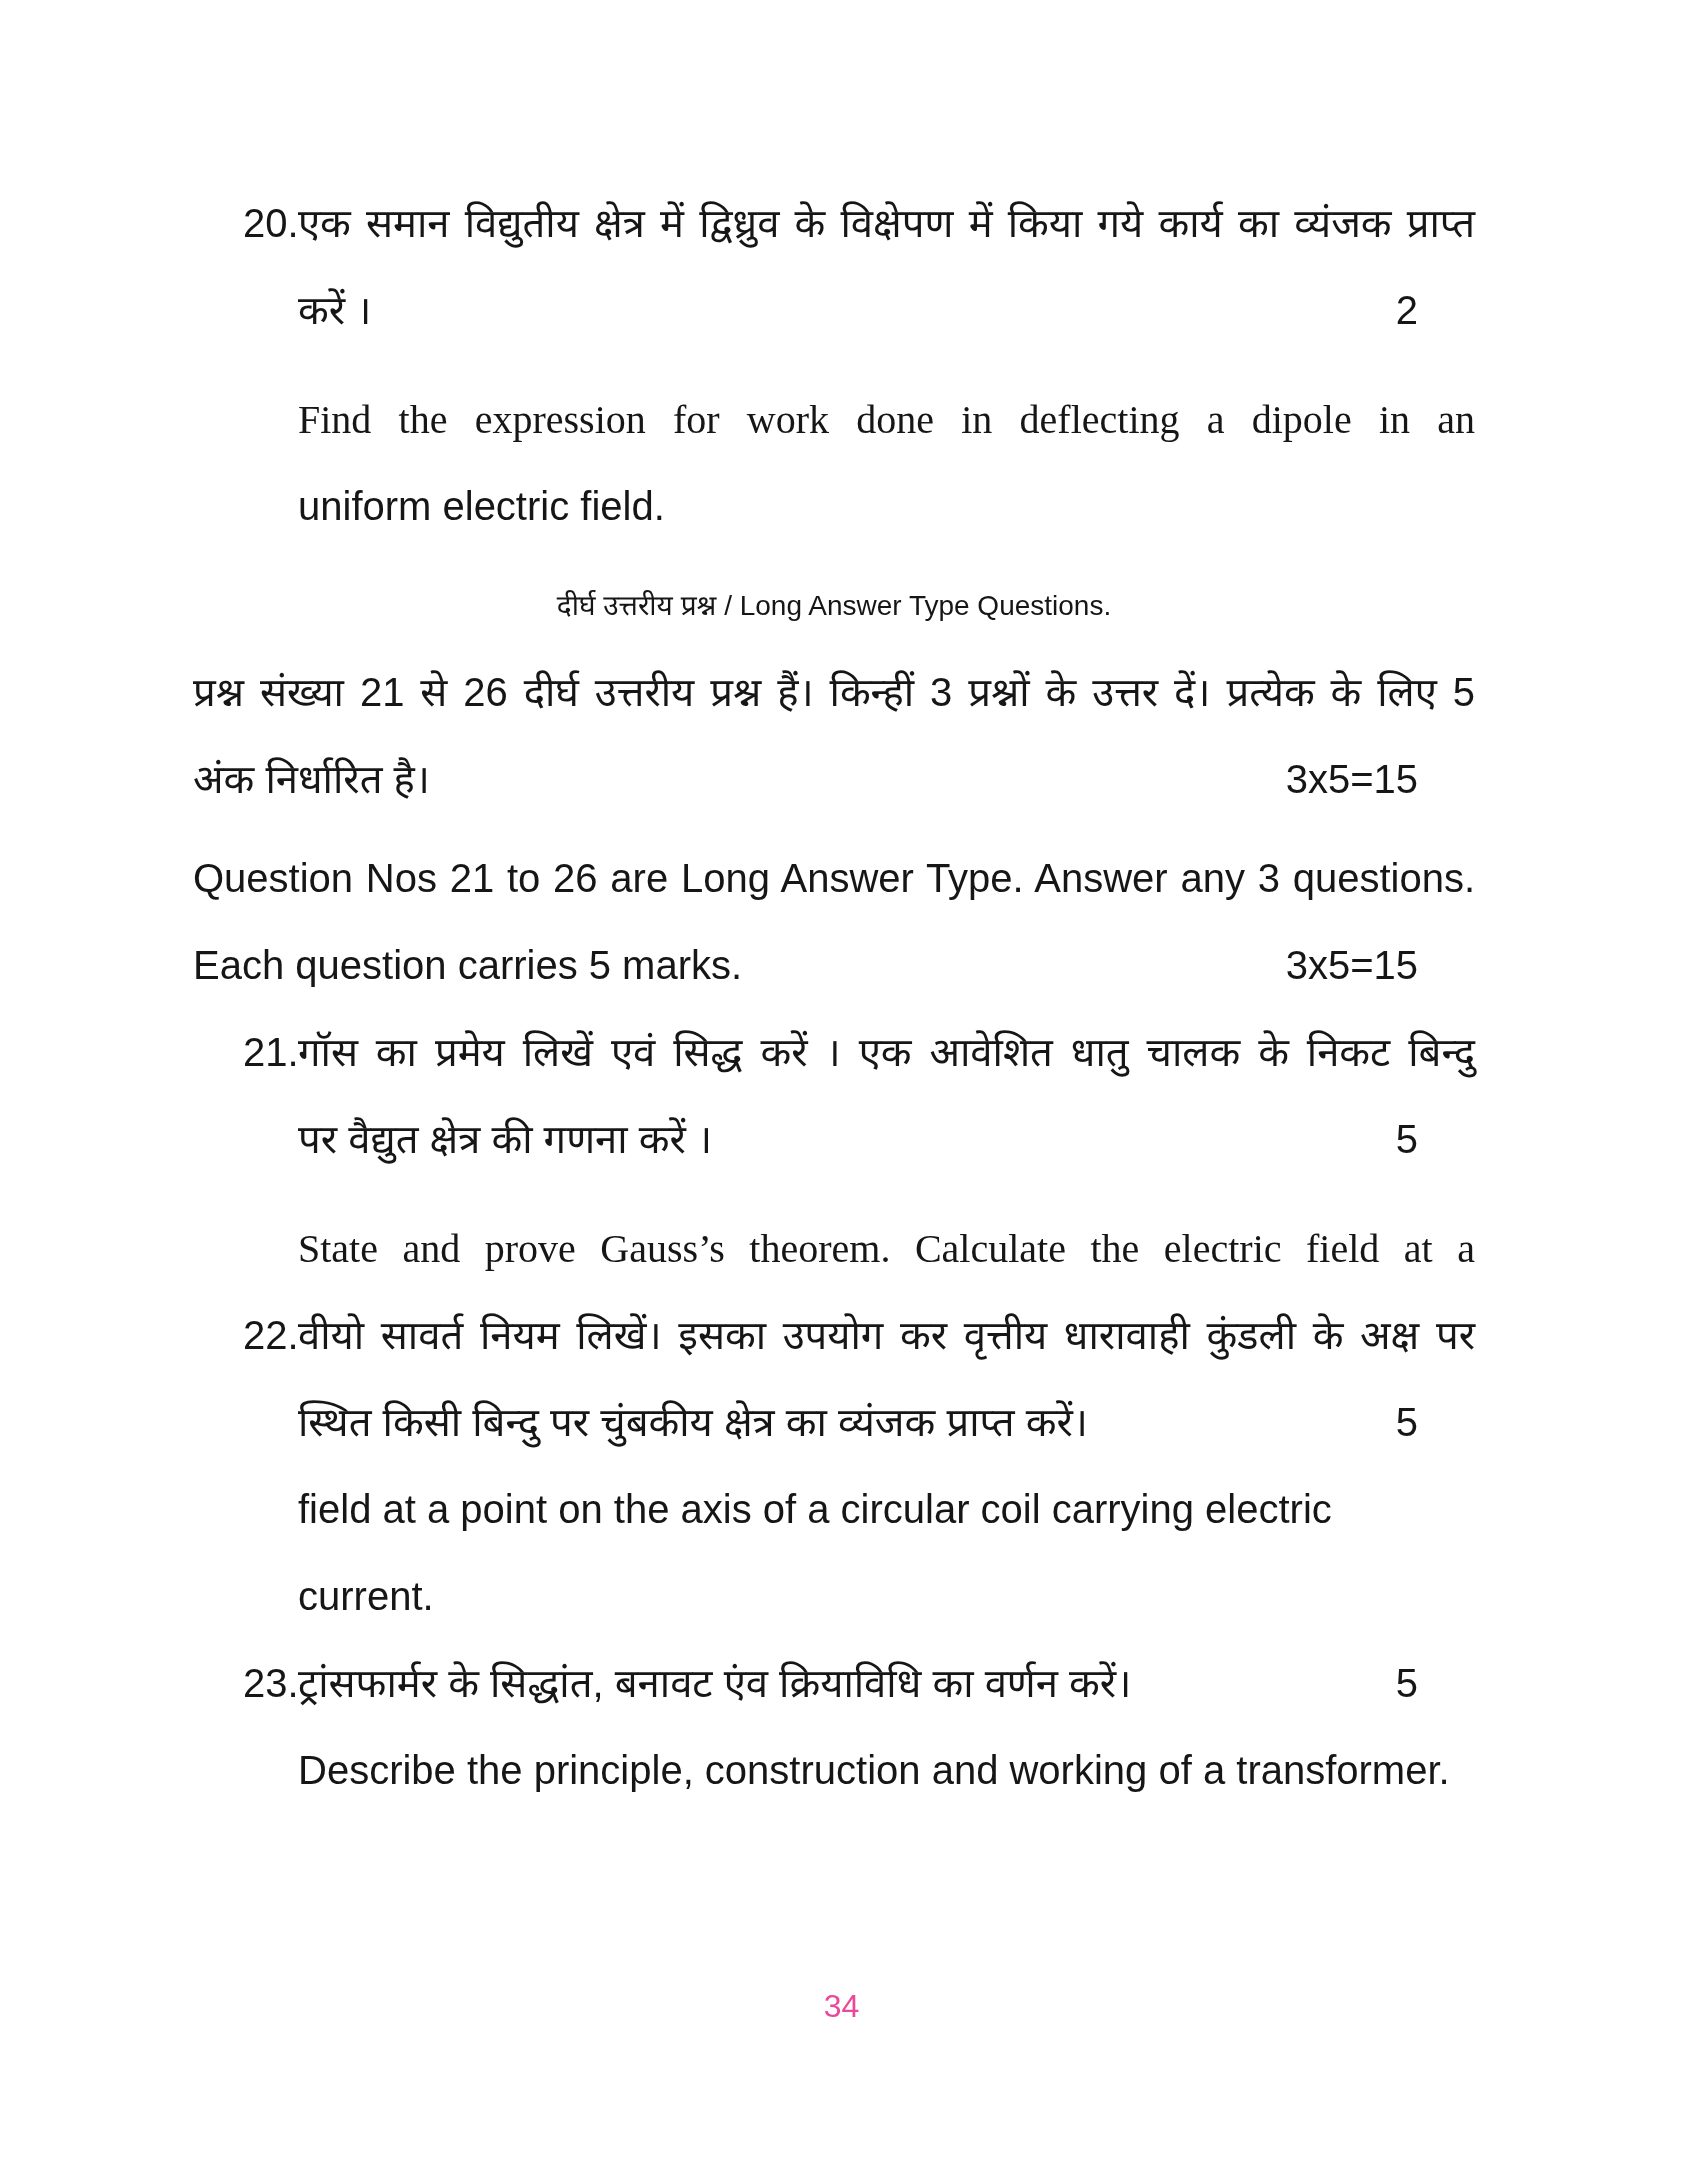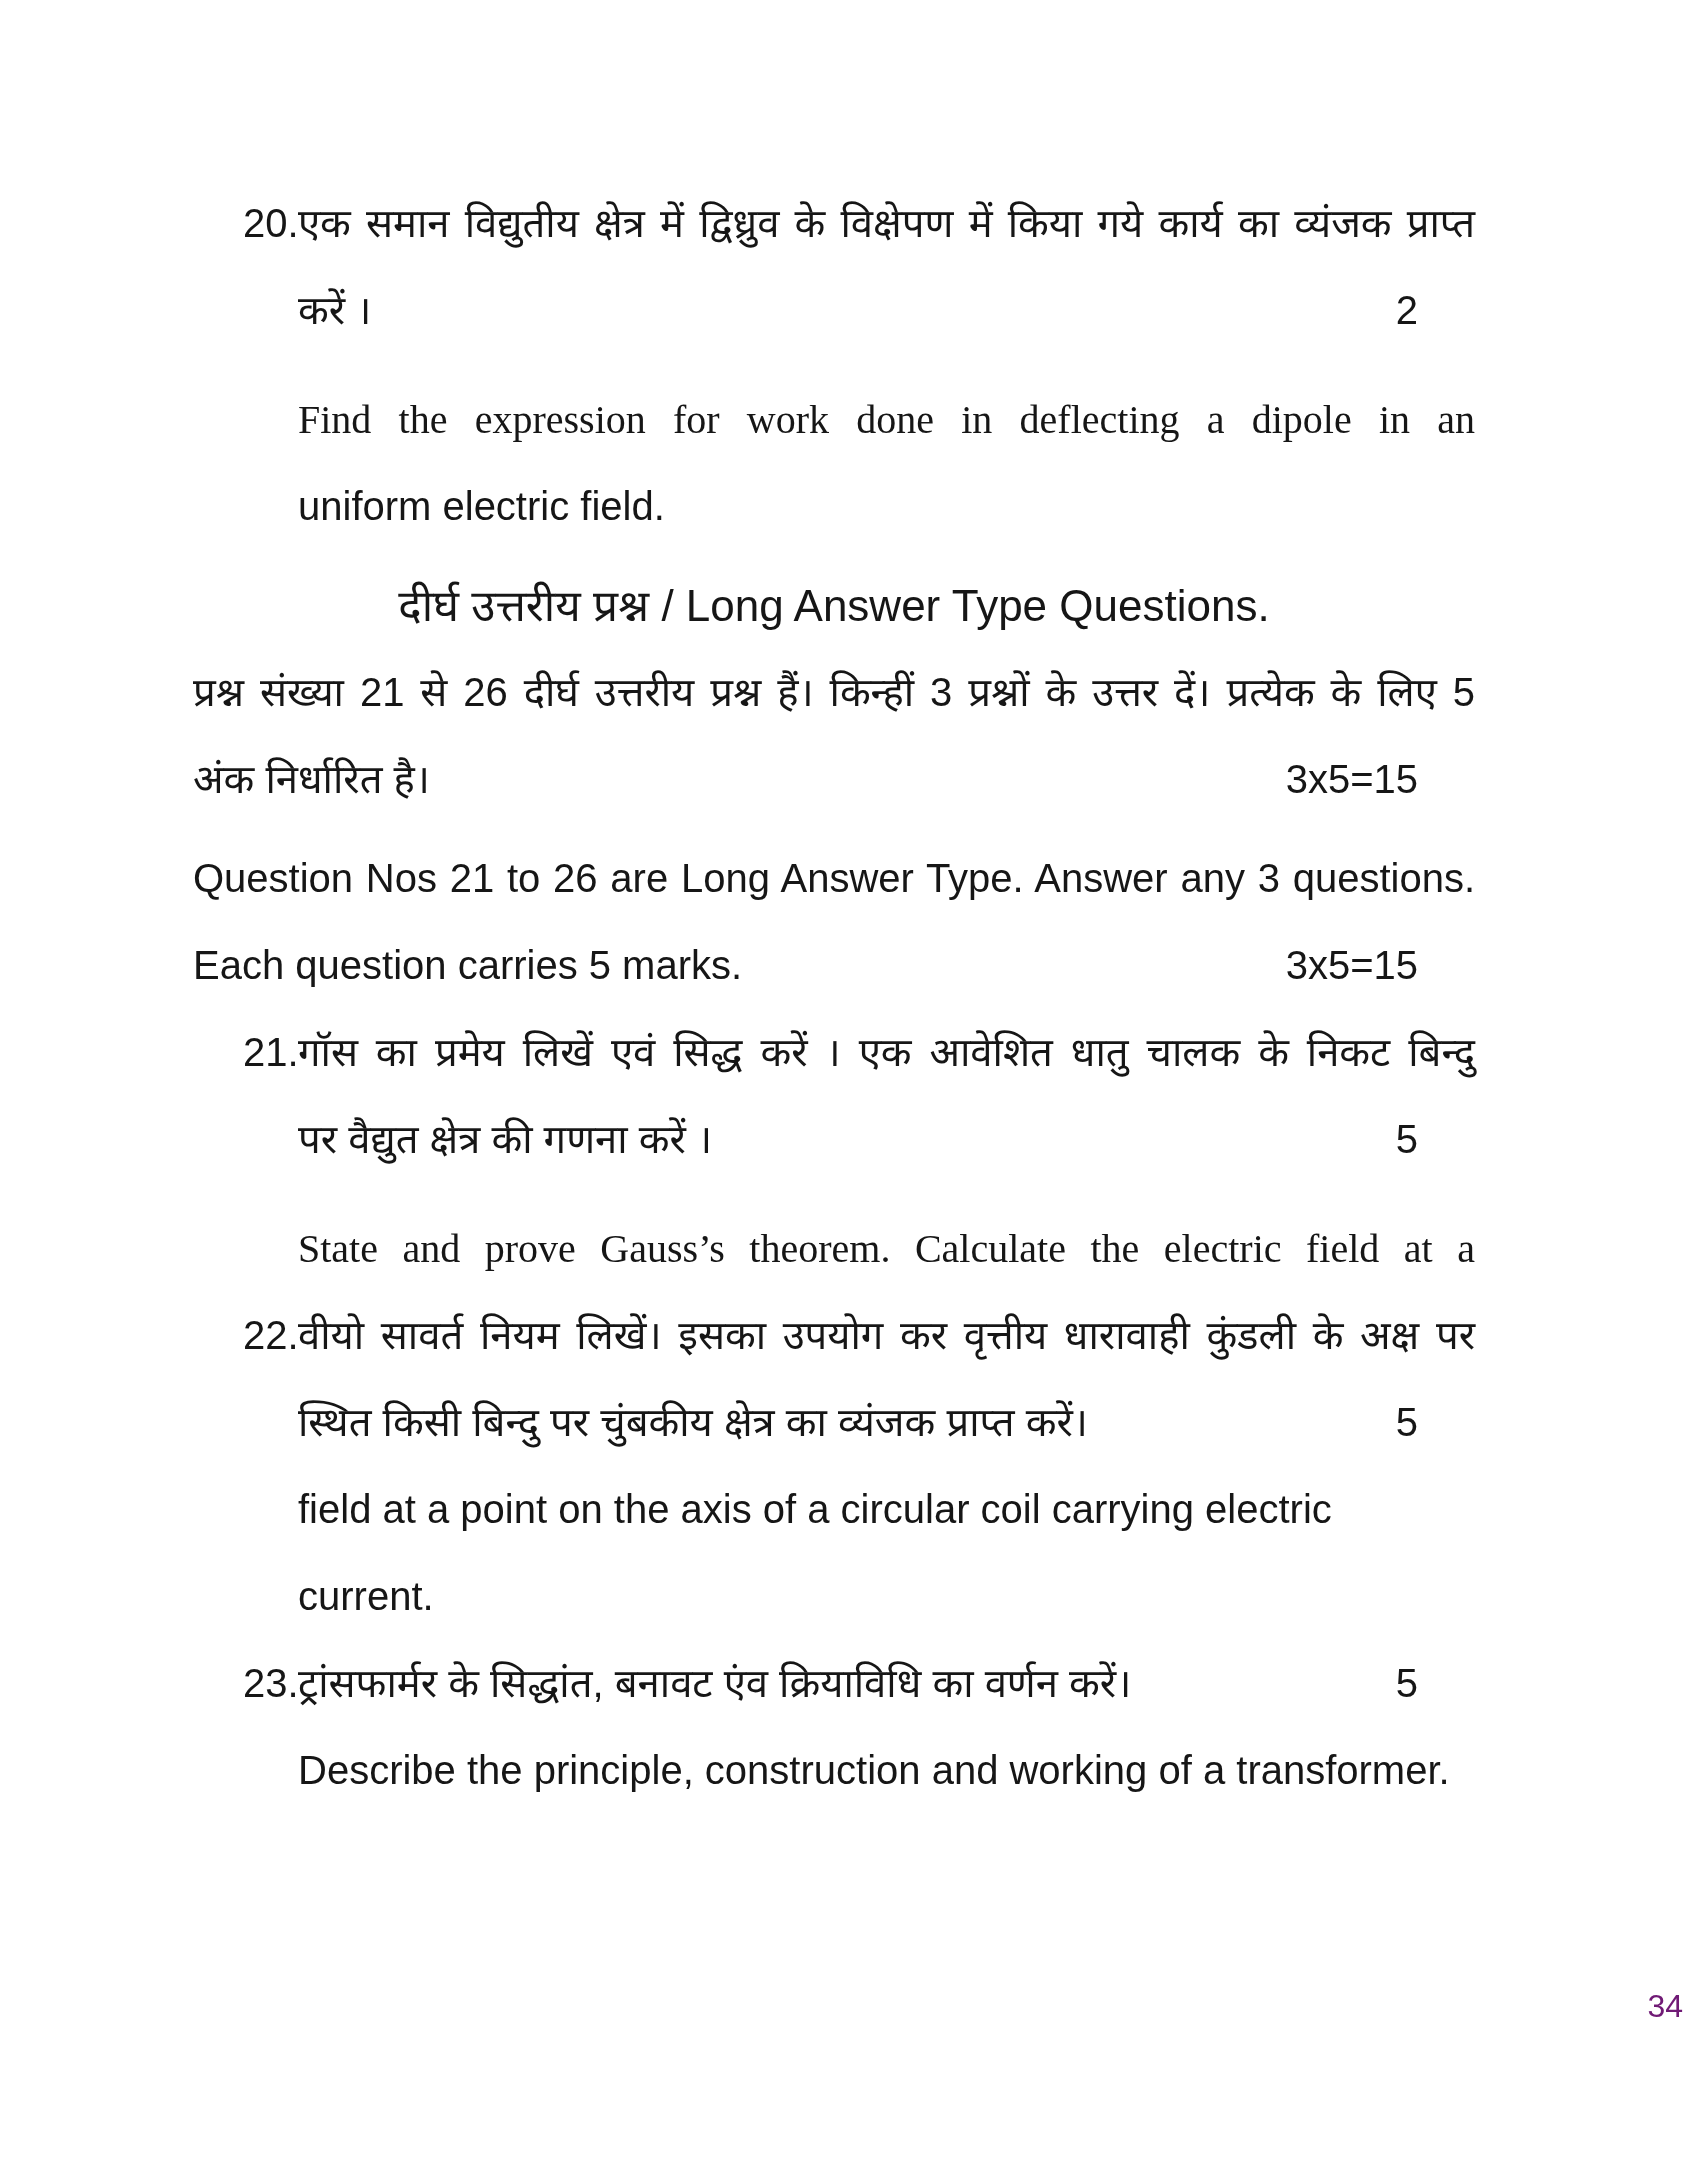--- a/index.html
+++ b/index.html
@@ -35,35 +35,35 @@
     text-align: justify;
     text-align-last: justify;
   }
   .marks {
     position: absolute;
     right: 57px;
     top: 0;
   }
   .heading {
     text-align: center;
-    font-size: 44px;
+    font-size: 28px;
     line-height: 87px;
     min-height: 87px;
     margin-top: 12px;
   }
   .gap-lg { margin-top: 22px; font-family: Liberation Serif, serif; }
   .gap-sm { margin-top: 12px; }
   .footer {
     position: absolute;
     left: 0;
     top: 1988px;
     width: 1683px;
-    text-align: right;
+    text-align: center;
     font-size: 32px;
-    color: #701a75;
+    color: #ec4899;
   }
 </style>
 </head>
 <body>
 
 <div>
   <main class="content">
 
     <section>
       <div class="line">

